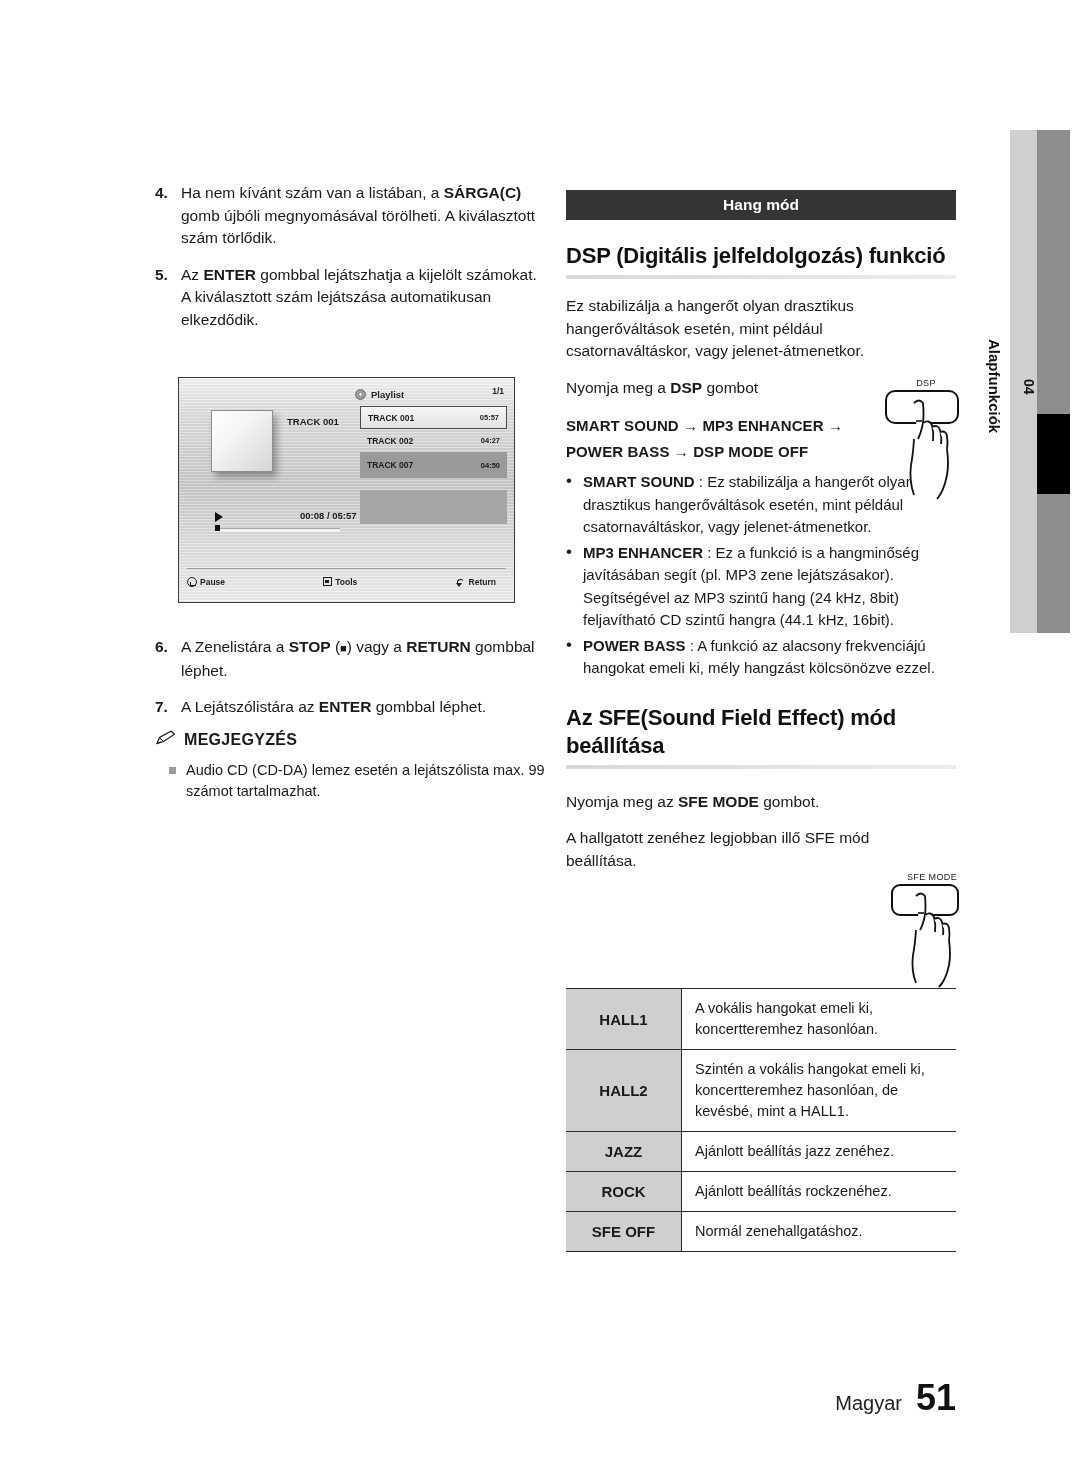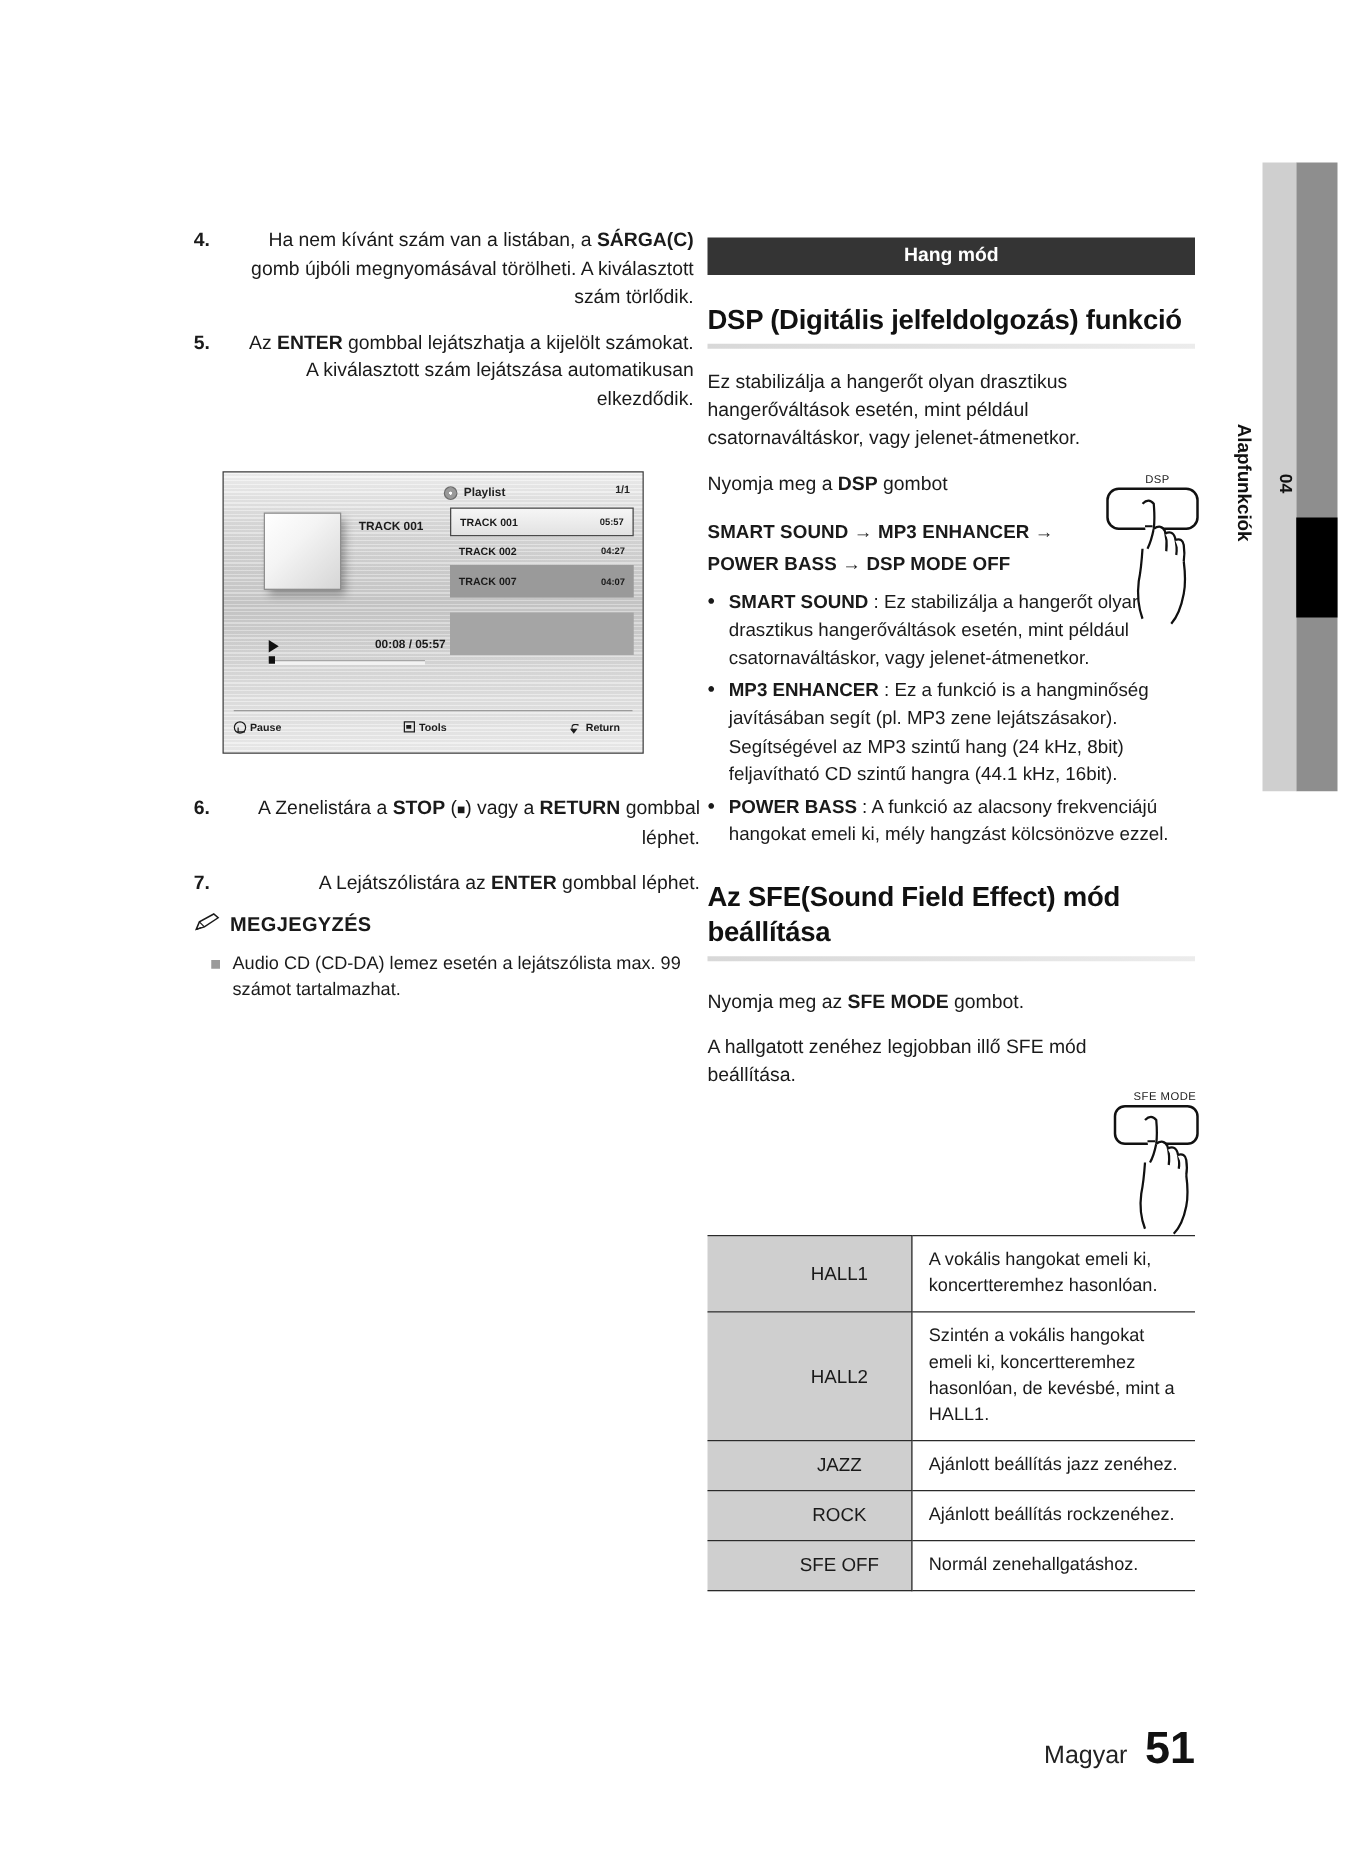--- a/index.html
+++ b/index.html
@@ -84,21 +84,20 @@
     line-height: 22.5px;
   }
   .numlist-num {
     font-weight: bold;
     width: 26px;
     flex: 0 0 26px;
     text-align: left;
   }
   .numlist-body {
     flex: 1 1 auto;
-    text-align: right;
   }
   .b { font-weight: bold; }
 
   
   #screen-mock {
     position: absolute;
     left: 178px;
     top: 377px;
     width: 337px;
     height: 226px;
@@ -433,23 +432,22 @@
     border-top:1.6px solid #2a2a2a;
     border-bottom:1.6px solid #2a2a2a;
     vertical-align:middle;
     padding: 9px 0;
   }
   #sfe-table td.key {
     width:115px;
     background:#cfcfcf;
     text-align:center;
     font-size:15px;
-    font-weight:normal;
+    font-weight:bold;
     border-right:1.6px solid #2a2a2a;
-    padding-left:48px;
   }
   #sfe-table td.val {
     padding-left:13px;
     padding-right:8px;
     font-size:14.5px;
     line-height:21px;
     margin-top:12px;
   }
 
   
@@ -516,21 +514,21 @@
       <div class="track-row selected">
         <span class="tname">TRACK 001</span>
         <span class="ttime">05:57</span>
       </div>
       <div class="track-row">
         <span class="tname">TRACK 002</span>
         <span class="ttime">04:27</span>
       </div>
       <div class="track-row highlight">
         <span class="tname">TRACK 007</span>
-        <span class="ttime">04:07</span>
+        <span class="ttime">04:50</span>
       </div>
       <div class="track-row blank"></div>
     </div>
 
     <div id="pl-footer">
       <span class="foot-btn">
         <span class="ic-enter"></span>
         <span>Pause</span>
       </span>
       <span class="foot-btn">

